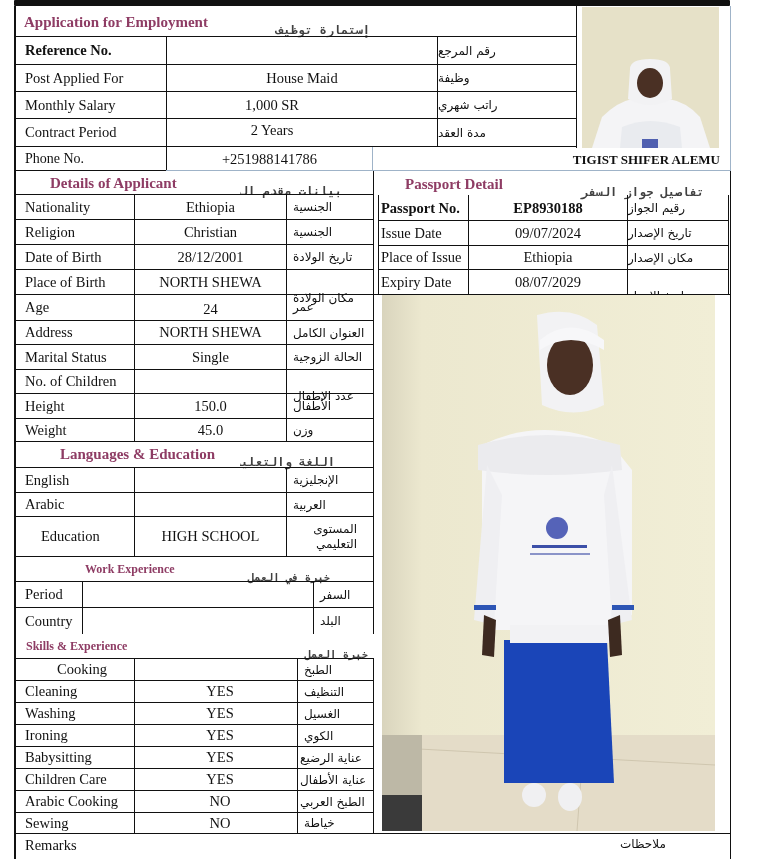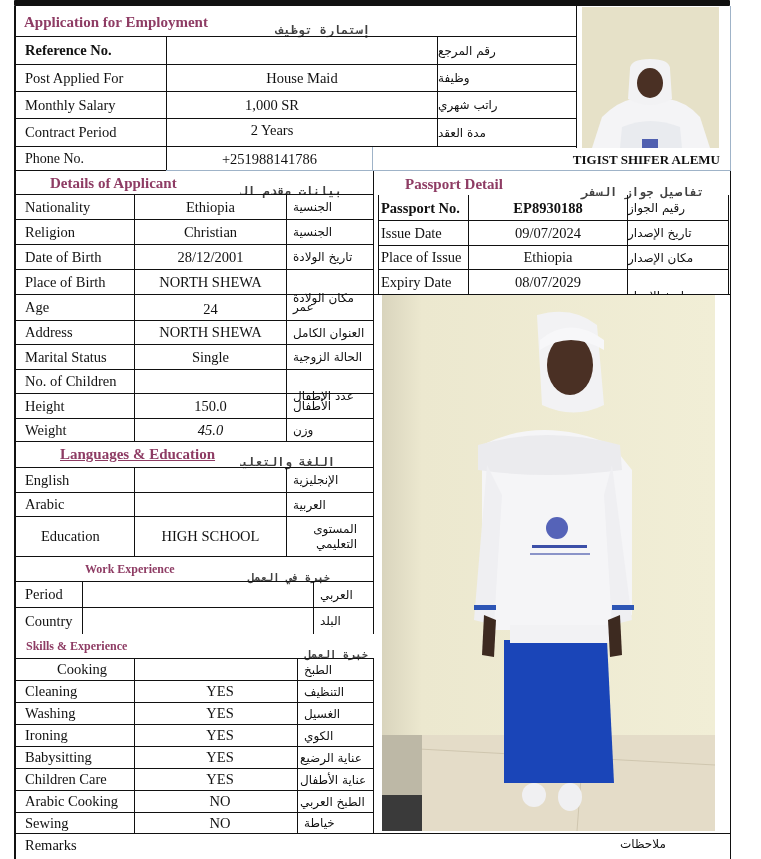--- a/index.html
+++ b/index.html
@@ -129,27 +129,27 @@
   <div class="cell val" style="left:135px; top:370px; width:151px; height:23px;"></div>
   <div class="cell ar-left" style="left:287px; top:384px; width:86px; height:23px;">عدد الاطفال</div>
   <div class="hline" style="left:14px; top:393px; width:360px;"></div>
 
   <div class="cell lbl" style="left:16px; top:394px; width:118px; height:24px;">Height</div>
   <div class="cell val" style="left:135px; top:394px; width:151px; height:24px;">150.0</div>
   <div class="cell ar-left" style="left:287px; top:394px; width:86px; height:24px;">الأطفال</div>
   <div class="hline" style="left:14px; top:418px; width:360px;"></div>
 
   <div class="cell lbl" style="left:16px; top:419px; width:118px; height:22px;">Weight</div>
-  <div class="cell val" style="left:135px; top:419px; width:151px; height:22px;font-style:italic;">45.0</div>
+  <div class="cell val" style="left:135px; top:419px; width:151px; height:22px;">45.0</div>
   <div class="cell ar-left" style="left:287px; top:419px; width:86px; height:22px;">وزن</div>
   <div class="hline" style="left:14px; top:441px; width:360px;"></div>
 </div>
 
 <div>
-  <div class="cell hdr" style="left:60px; top:443px; width:200px; height:22px;text-decoration:underline;">Languages &amp; Education</div>
+  <div class="cell hdr" style="left:60px; top:443px; width:200px; height:22px;">Languages &amp; Education</div>
   <div class="cell hdr-ar" style="left:240px; top:443px; width:130px; height:22px; justify-content:flex-end; padding-right:35px;">اللغة والتعليم</div>
   <div class="vline" style="left:373px; top:441px; height:141px;"></div>
   <div class="hline" style="left:14px; top:467px; width:360px;"></div>
   <div class="vline" style="left:134px; top:467px; height:89px;"></div>
   <div class="vline" style="left:286px; top:467px; height:89px;"></div>
 
   <div class="cell lbl" style="left:16px; top:468px; width:118px; height:24px;">English</div>
   <div class="cell val" style="left:135px; top:468px; width:151px; height:24px;"></div>
   <div class="cell ar-left" style="left:287px; top:468px; width:86px; height:24px;">الإنجليزية</div>
   <div class="hline" style="left:14px; top:492px; width:360px;"></div>
@@ -167,21 +167,21 @@
 
 <div>
   <div class="cell hdr" style="left:85px; top:558px; width:160px; height:22px; font-size:12px;">Work Experience</div>
   <div class="cell hdr-ar" style="left:230px; top:558px; width:120px; height:22px; font-size:10.5px; justify-content:flex-start; padding-left:18px;">خبرة في العمل</div>
   <div class="hline" style="left:14px; top:581px; width:360px;"></div>
   <div class="vline" style="left:82px; top:581px; height:53px;"></div>
   <div class="vline" style="left:313px; top:581px; height:53px;"></div>
 
   <div class="cell lbl" style="left:16px; top:582px; width:66px; height:25px;">Period</div>
   <div class="cell val" style="left:83px; top:582px; width:230px; height:25px;"></div>
-  <div class="cell ar-left" style="left:314px; top:582px; width:59px; height:25px; padding-left:6px;">العربي</div>
+  <div class="cell ar-left" style="left:314px; top:582px; width:59px; height:25px; padding-left:6px;">السفر</div>
   <div class="hline" style="left:14px; top:607px; width:360px;"></div>
 
   <div class="cell lbl" style="left:16px; top:608px; width:66px; height:26px;">Country</div>
   <div class="cell val" style="left:83px; top:608px; width:230px; height:26px;"></div>
   <div class="cell ar-left" style="left:314px; top:608px; width:59px; height:26px; padding-left:6px;">البلد</div>
   <div class="vline" style="left:373px; top:582px; height:52px;"></div>
 </div>
 
 <div>
   <div class="cell hdr" style="left:26px; top:636px; width:160px; height:20px; font-size:12px;">Skills &amp; Experience</div>

